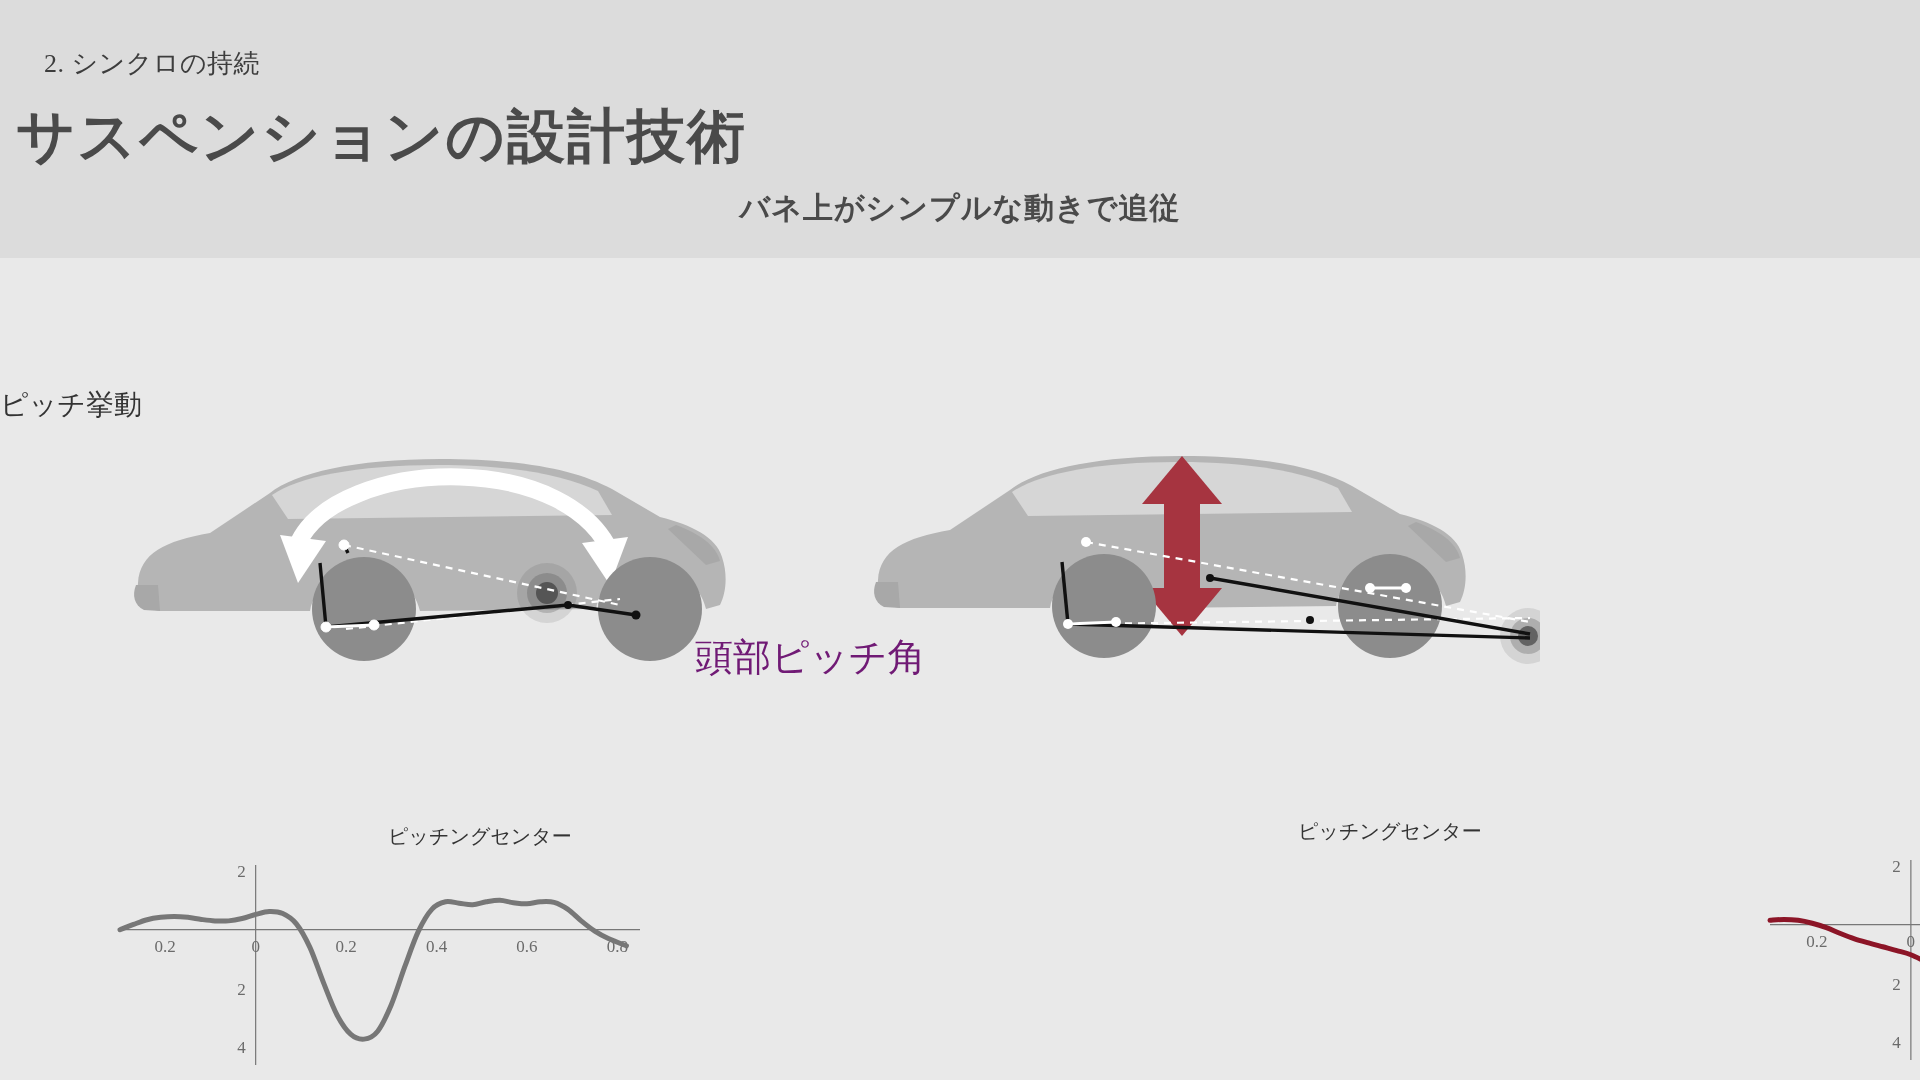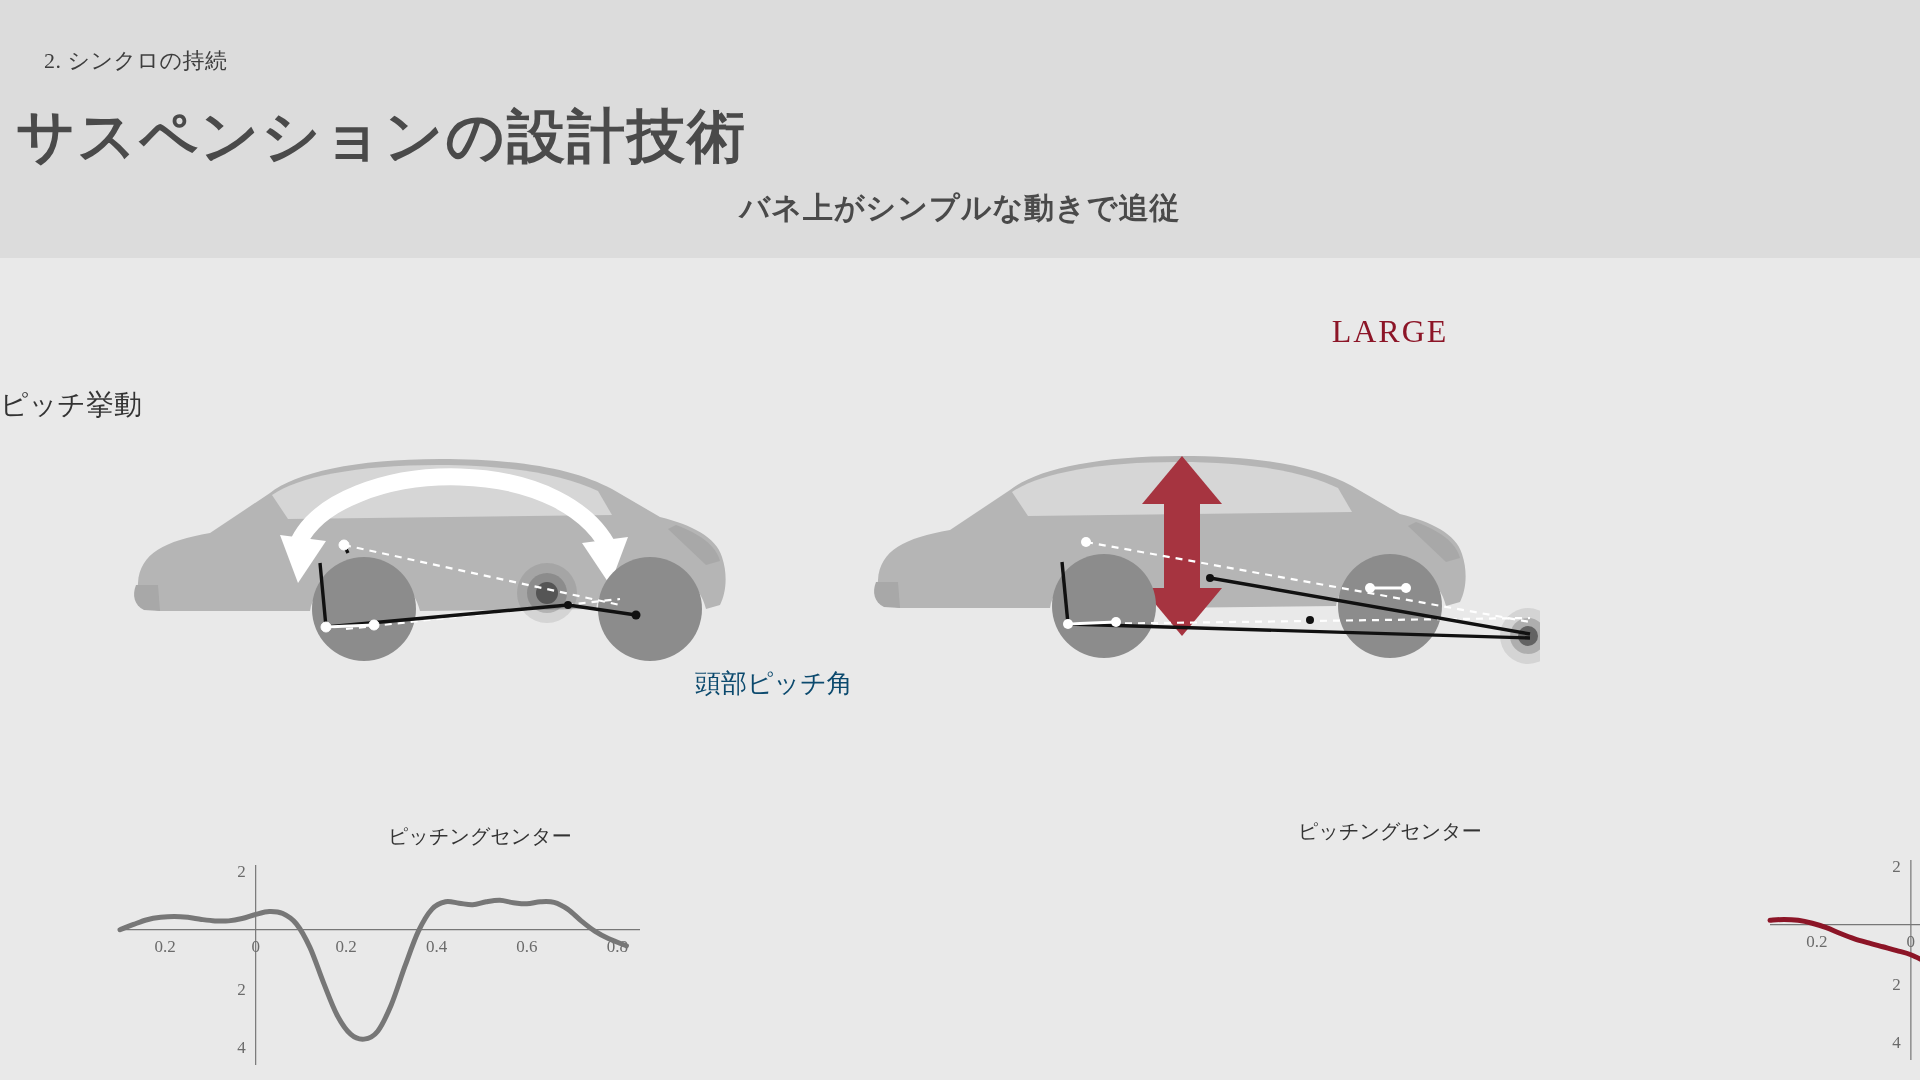--- a/index.html
+++ b/index.html
@@ -10,21 +10,21 @@
     overflow:hidden;
     position:relative;
   }
   
   #header-band{
     position:absolute;left:0;top:0;width:1920px;height:258px;
     background:#dcdcdc;
   }
   #slide-section-label{
     position:absolute;left:44px;top:46px;
-    font-size:22px;color:#3d3d3d;letter-spacing:.5px;
+    font-size:26px;color:#3d3d3d;letter-spacing:.5px;
     font-family:"Liberation Serif","DejaVu Serif",serif;
   }
   #slide-title{
     position:absolute;left:16px;top:98px;width:1628px;
     font-size:58px;font-weight:bold;color:#4a4a4a;letter-spacing:2px;
   }
   #slide-subtitle{
     position:absolute;left:0;top:188px;width:1920px;text-align:center;
     font-size:30px;font-weight:bold;color:#4a4a4a;letter-spacing:1px;
   }
@@ -56,22 +56,22 @@
 
   .car-svg{position:absolute;left:0;top:0;}
 
   .pitch-center-label{
     position:absolute;font-size:20px;color:#333;white-space:nowrap;
   }
   #pitch-center-left{left:388px;top:565px;}
   #pitch-center-right{left:438px;top:560px;}
 
   #head-pitch-label{
-    position:absolute;left:-165px;top:408px;
-    font-size:26px;color:#0c4a6e;white-space:nowrap;
+    position:absolute;left:-165px;top:374px;
+    font-size:38px;color:#701a75;white-space:nowrap;
   }
 
   .graph-wrap{position:absolute;}
   #graph-wrap-left{left:110px;top:595px;width:540px;height:230px;}
   #graph-wrap-right{left:900px;top:590px;width:560px;height:230px;}
 </style>
 </head>
 <body>
 
 <div id="header-band"></div>
@@ -152,21 +152,20 @@
         <text x="135.65217391304347" y="23.882352941176478" text-anchor="end" fill="#6b6b6b" font-size="17" font-family="&quot;Liberation Serif&quot;,serif">2</text>
         <text x="135.65217391304347" y="141.52941176470588" text-anchor="end" fill="#6b6b6b" font-size="17" font-family="&quot;Liberation Serif&quot;,serif">2</text>
         <text x="135.65217391304347" y="200.3529411764706" text-anchor="end" fill="#6b6b6b" font-size="17" font-family="&quot;Liberation Serif&quot;,serif">4</text>
         <path d="M10.00,76.71 C12.26,75.82 19.04,73.08 23.57,71.41 C28.09,69.75 32.61,67.88 37.13,66.71 C41.65,65.53 46.17,64.89 50.70,64.35 C55.22,63.81 59.74,63.47 64.26,63.47 C68.78,63.47 73.30,63.86 77.83,64.35 C82.35,64.84 86.87,65.82 91.39,66.41 C95.91,67.00 100.43,67.64 104.96,67.88 C109.48,68.13 114.00,68.27 118.52,67.88 C123.04,67.49 127.57,66.61 132.09,65.53 C136.61,64.45 141.13,62.59 145.65,61.41 C150.17,60.24 154.70,58.62 159.22,58.47 C163.74,58.32 168.26,58.47 172.78,60.53 C177.30,62.59 181.83,65.19 186.35,70.82 C190.87,76.46 195.39,84.55 199.91,94.35 C204.43,104.16 208.96,118.37 213.48,129.65 C218.00,140.92 222.52,153.42 227.04,162.00 C231.57,170.58 236.09,177.10 240.61,181.12 C245.13,185.14 249.65,186.61 254.17,186.12 C258.70,185.63 263.22,183.91 267.74,178.18 C272.26,172.44 276.78,162.49 281.30,151.71 C285.83,140.92 290.35,125.73 294.87,113.47 C299.39,101.22 303.91,87.74 308.43,78.18 C312.96,68.62 317.48,61.02 322.00,56.12 C326.52,51.22 331.04,49.75 335.57,48.76 C340.09,47.78 344.61,49.75 349.13,50.24 C353.65,50.73 358.17,51.95 362.70,51.71 C367.22,51.46 371.74,49.50 376.26,48.76 C380.78,48.03 385.30,47.15 389.83,47.29 C394.35,47.44 398.87,49.06 403.39,49.65 C407.91,50.24 412.43,50.97 416.96,50.82 C421.48,50.68 426.00,49.01 430.52,48.76 C435.04,48.52 439.57,48.13 444.09,49.35 C448.61,50.58 453.13,53.03 457.65,56.12 C462.17,59.21 466.70,64.21 471.22,67.88 C475.74,71.56 480.26,75.24 484.78,78.18 C489.30,81.12 493.07,83.08 498.35,85.53 C503.62,87.98 513.42,91.66 516.43,92.88" fill="none" stroke="#777777" stroke-width="5" stroke-linecap="round" stroke-linejoin="round"></path>
       </svg>
   </div>
 </div>
 
 <div class="panel" id="panel-large">
 
-  <div class="panel-heading" id="heading-large">LARGE</div>
 
   <div class="car-stage" id="car-stage-right">
     <svg class="car-svg" width="700" height="270" viewBox="0 0 700 270">
       <path d="M38,152 C40,122 65,110 110,102 L170,62 C195,42 255,28 340,28
                C420,28 475,38 512,58 L560,86 C592,94 616,106 622,126
                C628,144 626,162 620,174 L606,178 C600,152 576,136 550,136
                C524,136 500,154 496,178 L320,180 C314,154 290,138 264,138
                C238,138 214,156 210,180 L60,180 C46,178 36,168 38,152 Z" fill="#b5b5b5"></path>
       <path d="M172,64 C198,46 256,34 338,34 C412,34 464,44 498,60
                L512,84 L188,88 Z" fill="#d6d6d6"></path>

